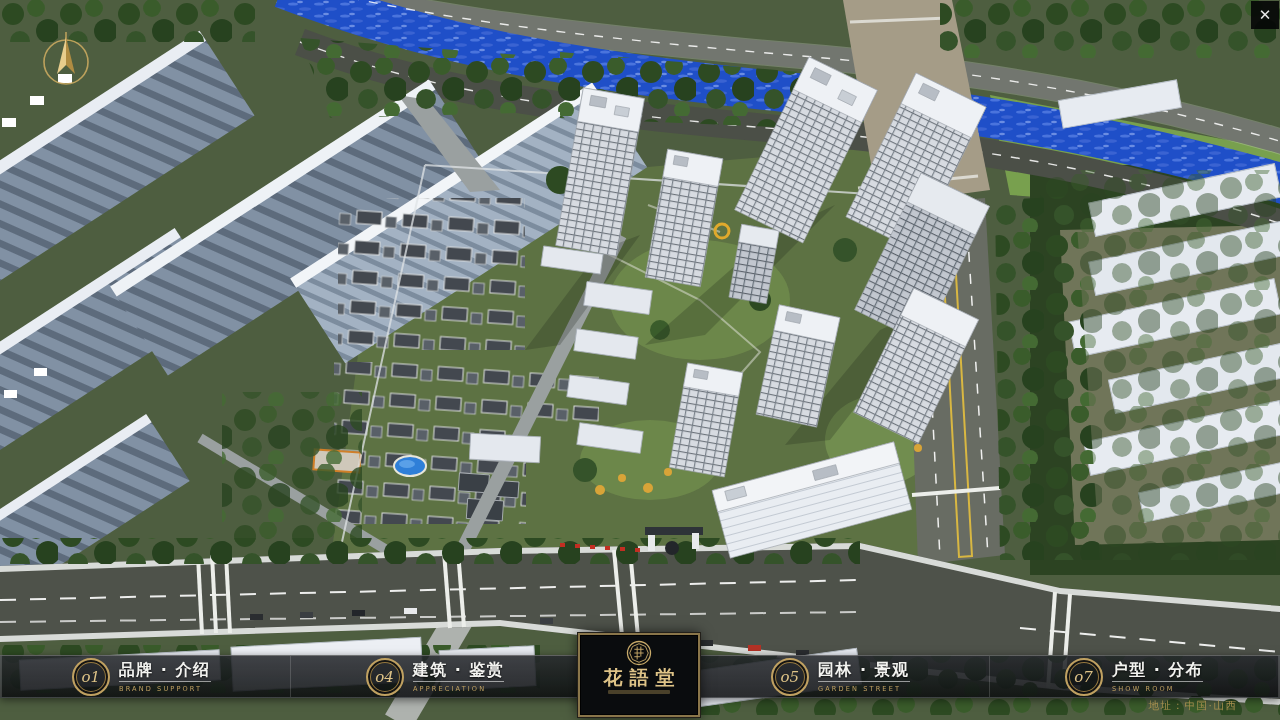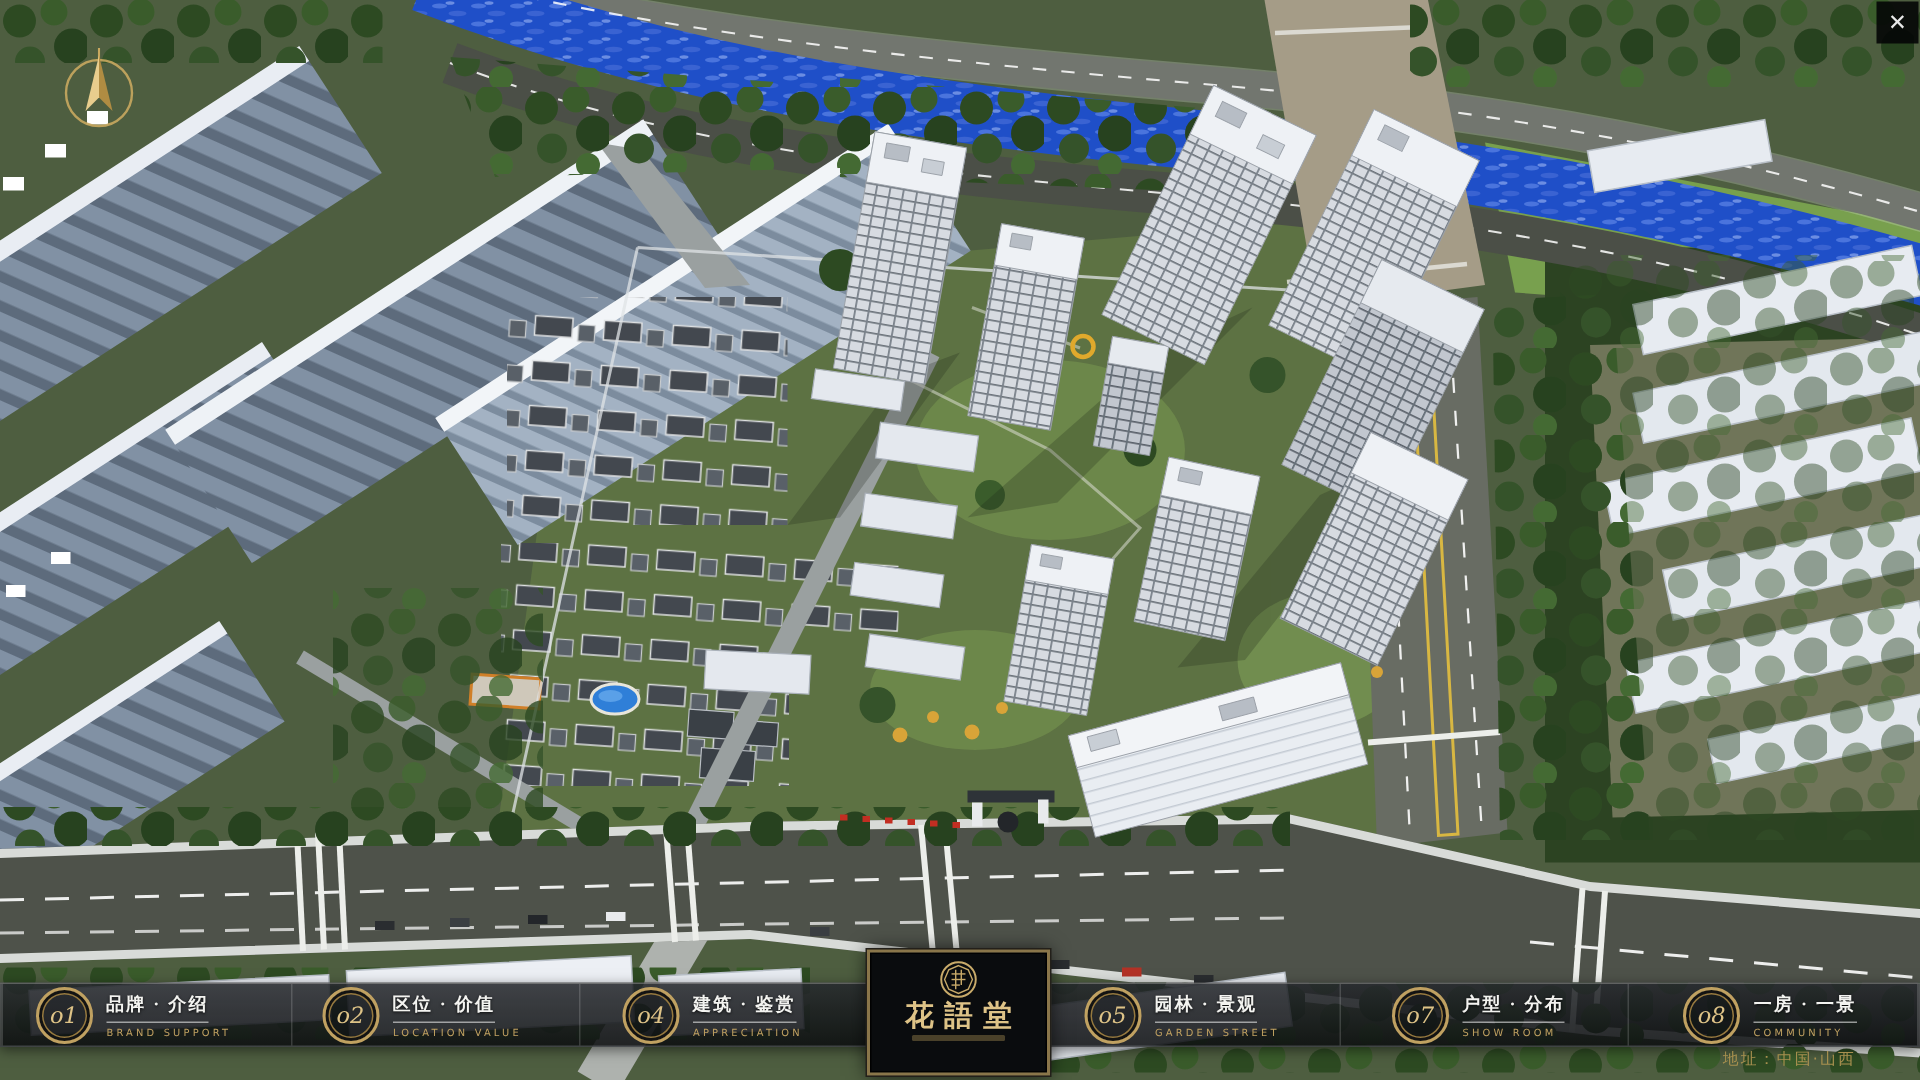--- a/index.html
+++ b/index.html
@@ -25,23 +25,23 @@
   .nav-item{flex:1;display:flex;align-items:center;justify-content:center;gap:9px;
             border-left:1px solid rgba(255,255,255,.16);cursor:pointer;text-align:right;}
   .nav-group.right .nav-item:last-child{border-right:1px solid rgba(255,255,255,.16);}
   .num-ring{width:34px;height:34px;border-radius:50%;flex:0 0 34px;
             border:2px solid var(--gold,#c0a161);
             box-shadow:inset 0 0 0 2px rgba(12,14,17,.95), inset 0 0 0 3px #96793f;
             display:flex;align-items:center;justify-content:center;
             color:var(--goldBright,#dec387);font-family:"DejaVu Serif","Liberation Serif",serif;
             font-style:italic;font-size:15px;background:rgba(10,11,13,.35);}
   .nav-text{display:flex;flex-direction:column;align-items:flex-start;}
-  .nav-zh{font-size:12px;font-weight:700;color:#f3f3f0;letter-spacing:1.5px;line-height:17px;
+  .nav-zh{font-size:16px;font-weight:700;color:#f3f3f0;letter-spacing:1.5px;line-height:17px;
           padding-bottom:3px;border-bottom:1px solid rgba(255,255,255,.55);white-space:nowrap;
-          text-shadow:0 1px 2px rgba(0,0,0,.8);font-family:Liberation Serif, serif;}
+          text-shadow:0 1px 2px rgba(0,0,0,.8);}
   .nav-en{font-size:8px;color:var(--gold,#c0a161);letter-spacing:2.6px;margin-top:2px;
           transform:scale(.82);transform-origin:left center;white-space:nowrap;}
 
   
   .logo-box{position:absolute;left:578px;top:633px;width:122px;height:84px;
             background:#0a0c0e;border:2px solid #8a764a;box-sizing:border-box;
             box-shadow:0 0 0 1px #23201a, 0 0 12px rgba(0,0,0,.7), inset 0 0 0 1px rgba(0,0,0,.9);
             display:flex;flex-direction:column;align-items:center;}
   .logo-seal{margin-top:5px;}
   .logo-title{font-family:"DejaVu Serif","Liberation Serif",serif;font-weight:700;
@@ -402,29 +402,20 @@
       <div class="num-ring">
             <span>o1</span>
           </div>
       <div class="nav-text">
             <div class="nav-zh">品牌 · 介绍</div>
             <div class="nav-en">BRAND SUPPORT</div>
           </div>
     </div>
     <div class="nav-item">
       <div class="num-ring">
-            <span>o2</span>
-          </div>
-      <div class="nav-text">
-            <div class="nav-zh">区位 · 价值</div>
-            <div class="nav-en">LOCATION VALUE</div>
-          </div>
-    </div>
-    <div class="nav-item">
-      <div class="num-ring">
             <span>o4</span>
           </div>
       <div class="nav-text">
             <div class="nav-zh">建筑 · 鉴赏</div>
             <div class="nav-en">APPRECIATION</div>
           </div>
     </div>
   </div>
 
   <div class="nav-group right">
@@ -437,29 +428,20 @@
             <div class="nav-en">GARDEN STREET</div>
           </div>
     </div>
     <div class="nav-item">
       <div class="num-ring">
             <span>o7</span>
           </div>
       <div class="nav-text">
             <div class="nav-zh">户型 · 分布</div>
             <div class="nav-en">SHOW ROOM</div>
-          </div>
-    </div>
-    <div class="nav-item">
-      <div class="num-ring">
-            <span>o8</span>
-          </div>
-      <div class="nav-text">
-            <div class="nav-zh">一房 · 一景</div>
-            <div class="nav-en">COMMUNITY</div>
           </div>
     </div>
   </div>
 </div>
 
 <div class="logo-box">
   <svg class="logo-seal" width="26" height="26" viewBox="0 0 28 28">
     <circle cx="14" cy="14" r="12.4" fill="none" stroke="#c9ab6a" stroke-width="1.4"></circle>
     <polygon points="14,4 21,7 24,14 21,21 14,24 7,21 4,14 7,7" fill="none" stroke="#c9ab6a" stroke-width="1"></polygon>
     <g stroke="#c9ab6a" stroke-width="1">

